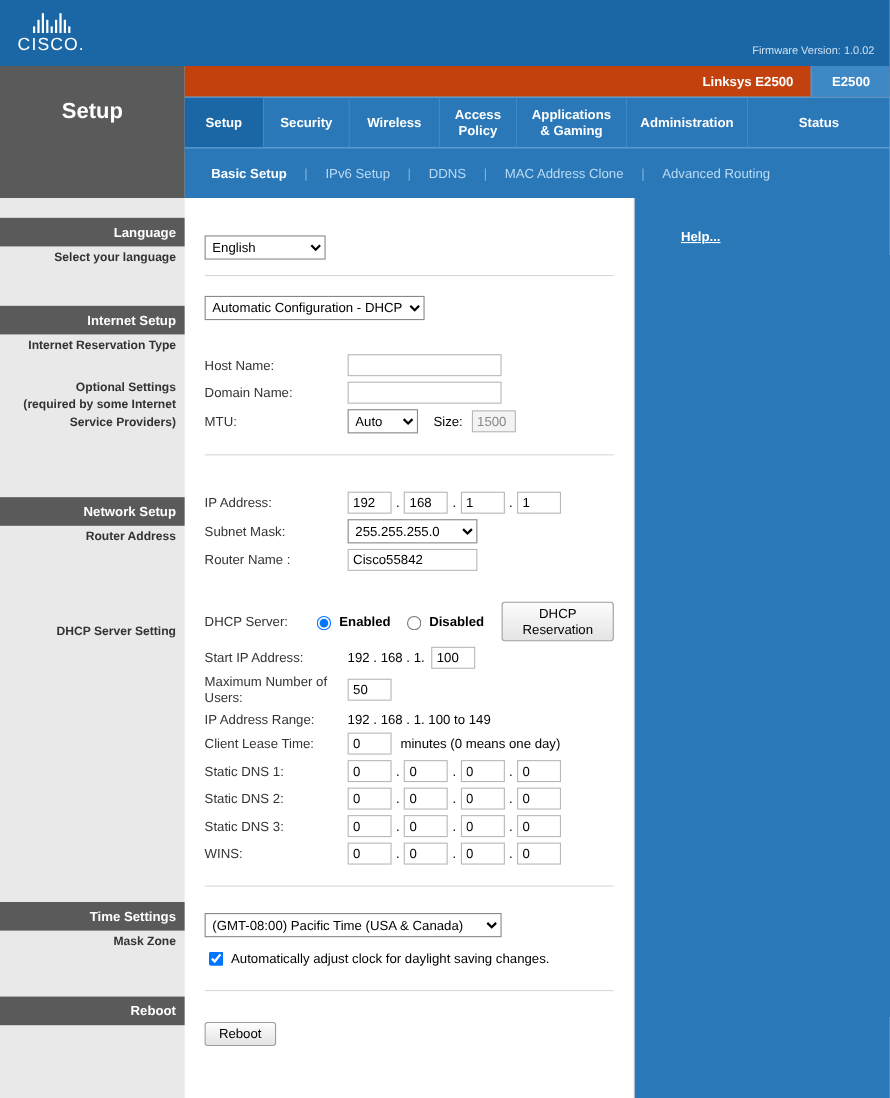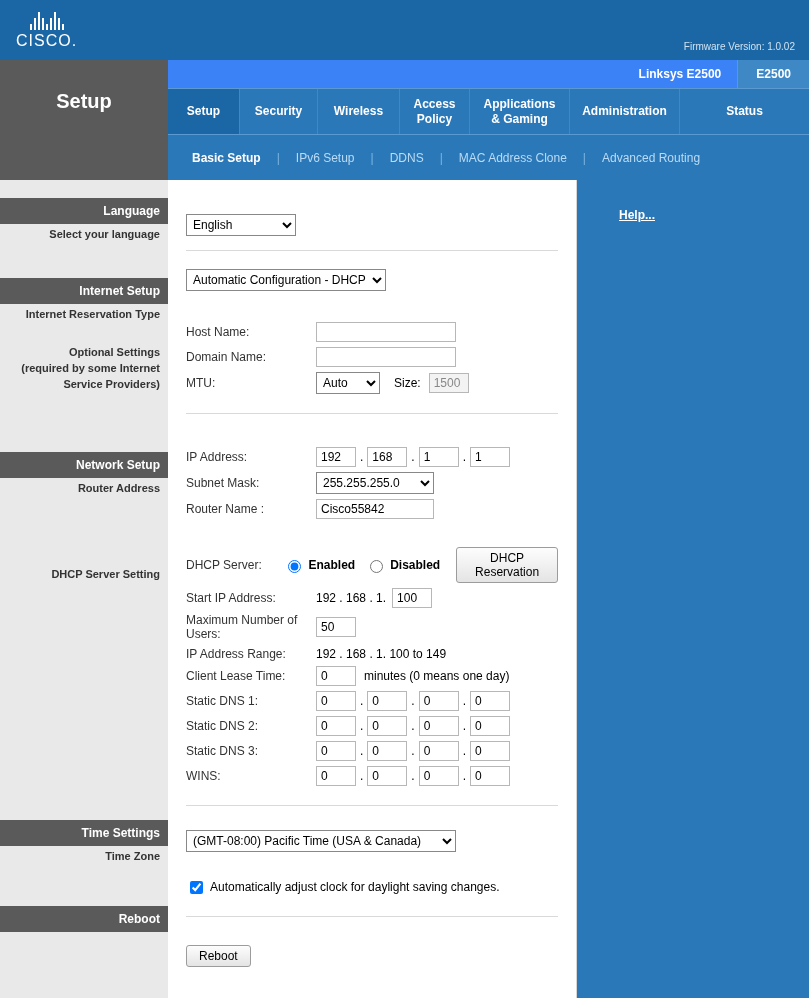--- a/index.html
+++ b/index.html
@@ -34,21 +34,21 @@
   }
   .titlebar {
     display:flex;
   }
   .titlebar-left {
     width:168px; background:#5a5a5a; color:#fff; text-align:center;
     font-size:20px; font-weight:bold; padding:30px 0;
   }
   .titlebar-right { flex:1; display:flex; flex-direction:column;}
   .model-row {
-    background:#3b82f6; height:28px; display:flex; align-items:center; justify-content:flex-end;
+    background:#c2410c; height:28px; display:flex; align-items:center; justify-content:flex-end;
     color:#fff; font-size:12px; font-weight:bold;
   }
   .model-name { padding-right:16px;}
   .model-badge {
     background:#3e88c6; height:28px; display:flex; align-items:center;
     padding:0 18px; color:#fff; font-weight:bold;
     border-left:1px solid #5a9ad1;
   }
   .main-tabs {
     background:#2b78b8; display:flex; align-items:stretch; height:46px;
@@ -178,21 +178,21 @@
     <div class="section-sub">Optional Settings</div>
     <div class="section-sub" style="padding-top:0">(required by some Internet</div>
     <div class="section-sub" style="padding-top:0">Service Providers)</div>
     <div style="height:58px"></div>
     <div class="section-hdr">Network Setup</div>
     <div class="section-sub">Router Address</div>
     <div style="height:66px"></div>
     <div class="section-sub">DHCP Server Setting</div>
     <div style="height:236px"></div>
     <div class="section-hdr">Time Settings</div>
-    <div class="section-sub">Time Zone</div>
+    <div class="section-sub">Mask Zone</div>
     <div style="height:40px"></div>
     <div class="section-hdr">Reboot</div>
     <div style="height:80px"></div>
   </div>
 
   <div class="mid-col">
 
     <div class="block" style="padding-top:22px">
       <select class="sel" style="width:110px">
         <option>English</option>
@@ -315,21 +315,21 @@
         <input class="txt sm" value="0" style="">
           <span class="dot">.</span>
         <input class="txt sm" value="0" style="">
       </div>
     </div>
 
     <div class="block" style="padding-top:24px">
       <select class="sel" style="width:270px">
         <option>(GMT-08:00) Pacific Time (USA &amp; Canada)</option>
       </select>
-      <div class="form-row" style="margin-top:26px">
+      <div class="form-row" style="margin-top:10px">
         <input type="checkbox" checked="" style="">
         <span style="margin-left:4px">Automatically adjust clock for daylight saving changes.</span>
       </div>
     </div>
 
     <div class="block" style="border-bottom:none;padding-top:28px">
       <button class="btn">Reboot</button>
     </div>
   </div>
 

